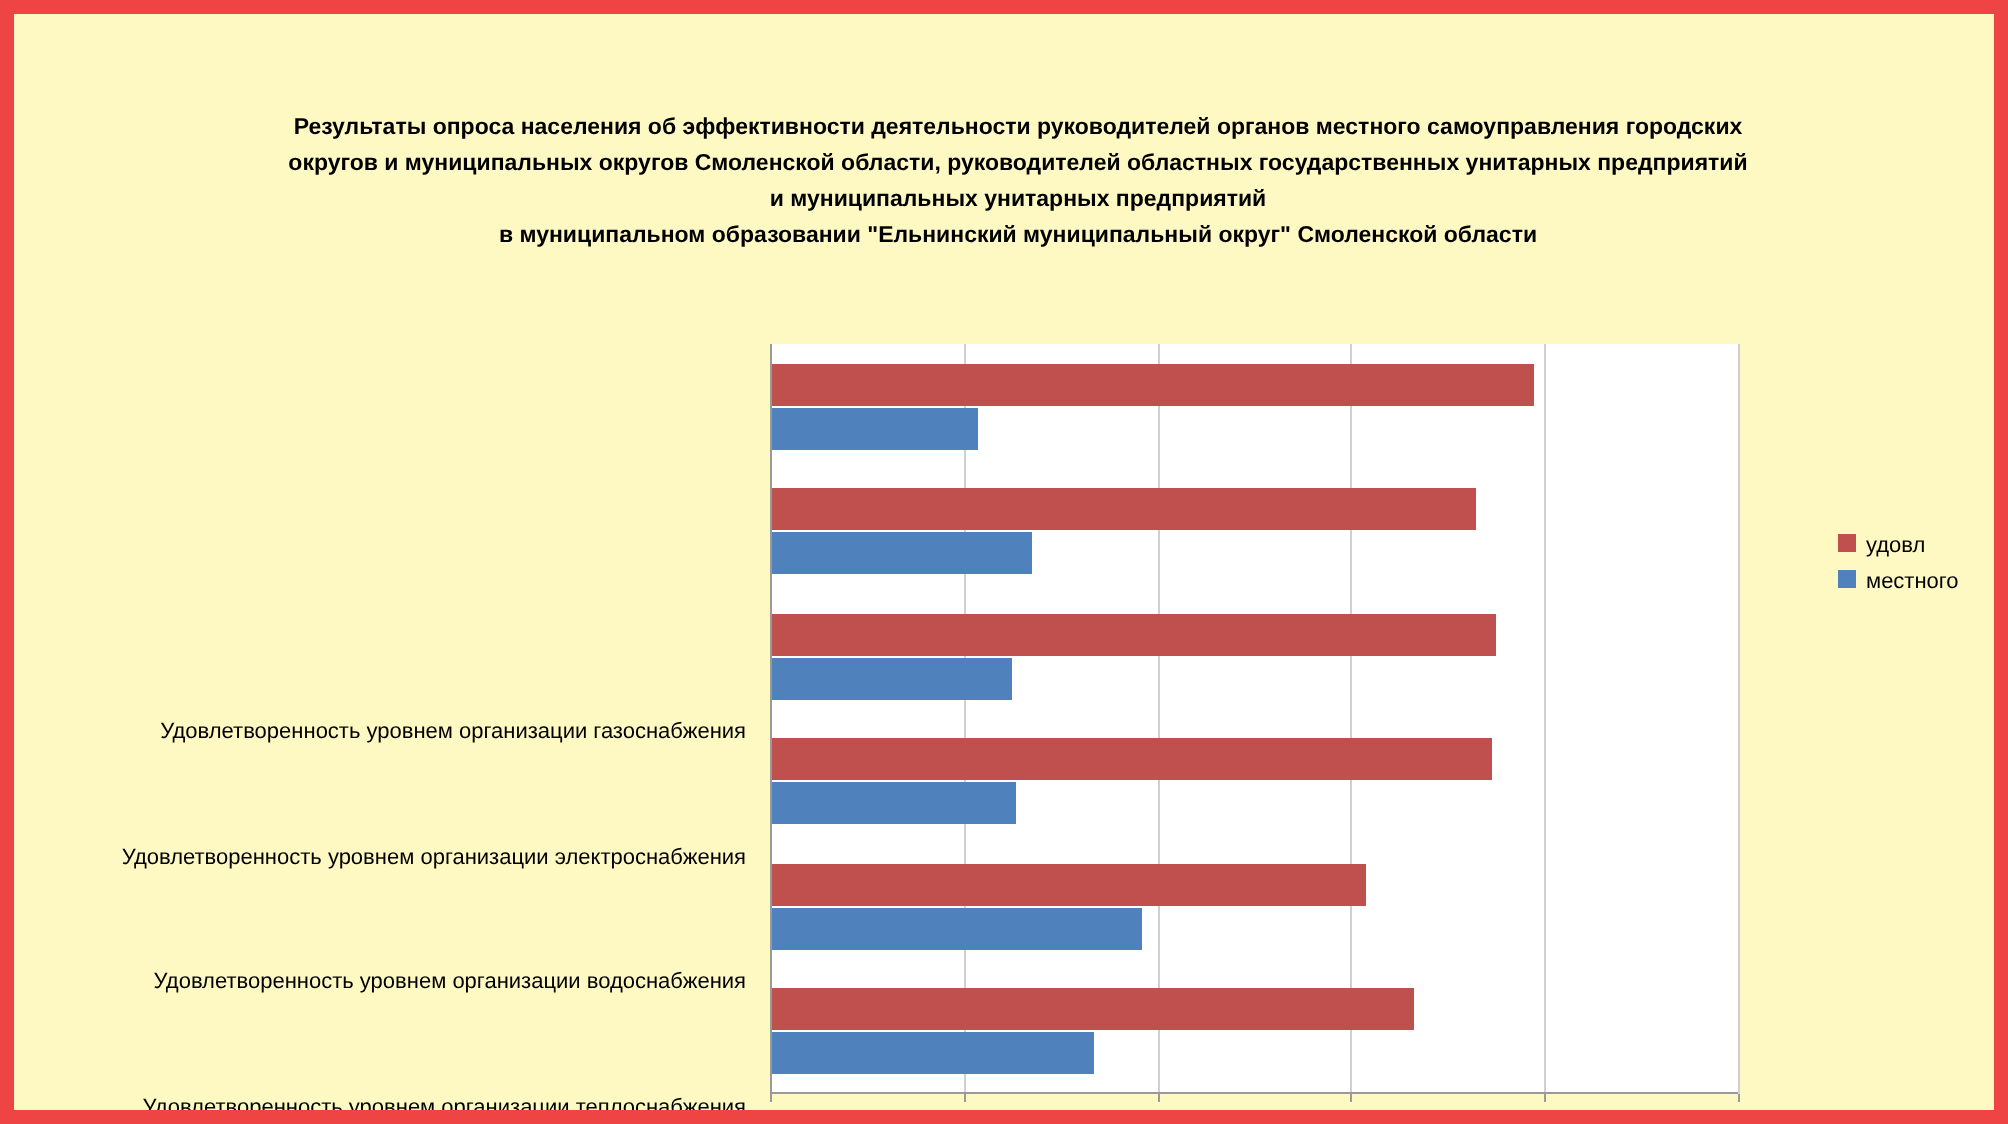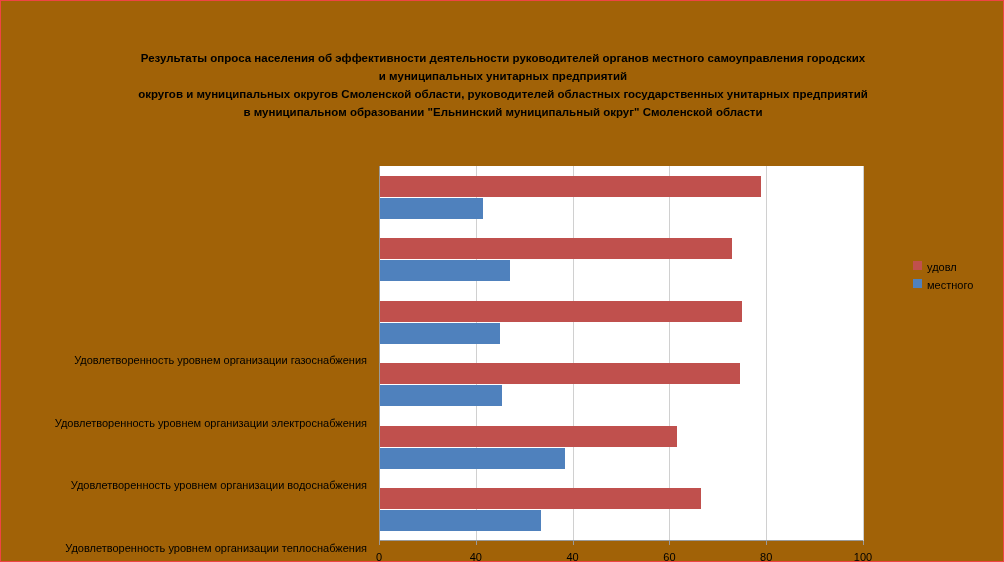--- a/index.html
+++ b/index.html
@@ -7,22 +7,22 @@
     padding: 0;
     background: #ffffff;
   }
   body {
     font-family: "Liberation Sans", sans-serif;
   }
   #page {
     position: relative;
     width: 1004px;
     height: 562px;
-    background: #a16207;
-    border: 1px solid #ef4444;
+    background: #fef9c3;
+    border: 7px solid #ef4444;
     box-sizing: border-box;
     overflow: hidden;
   }
   #chart-title {
     position: absolute;
     left: 60px;
     top: 48px;
     width: 884px;
     text-align: center;
     font-size: 11.5px;
@@ -139,22 +139,22 @@
     white-space: nowrap;
   }
 </style>
 </head>
 <body>
 
 <div id="page">
 
   <div id="chart-title">
     <div>Результаты опроса населения об эффективности деятельности руководителей органов местного самоуправления городских</div>
+    <div>округов и муниципальных округов Смоленской области, руководителей областных государственных унитарных предприятий</div>
     <div>и муниципальных унитарных предприятий</div>
-    <div>округов и муниципальных округов Смоленской области, руководителей областных государственных унитарных предприятий</div>
     <div>в муниципальном образовании "Ельнинский муниципальный округ" Смоленской области</div>
   </div>
 
   <div id="plot">
     <div class="plot-bg"></div>
     <div id="gridlines">
         <div class="gridline" style="left: 96.8px;"></div>
         <div class="gridline" style="left: 193.6px;"></div>
         <div class="gridline" style="left: 290.4px;"></div>
         <div class="gridline" style="left: 387.2px;"></div>

